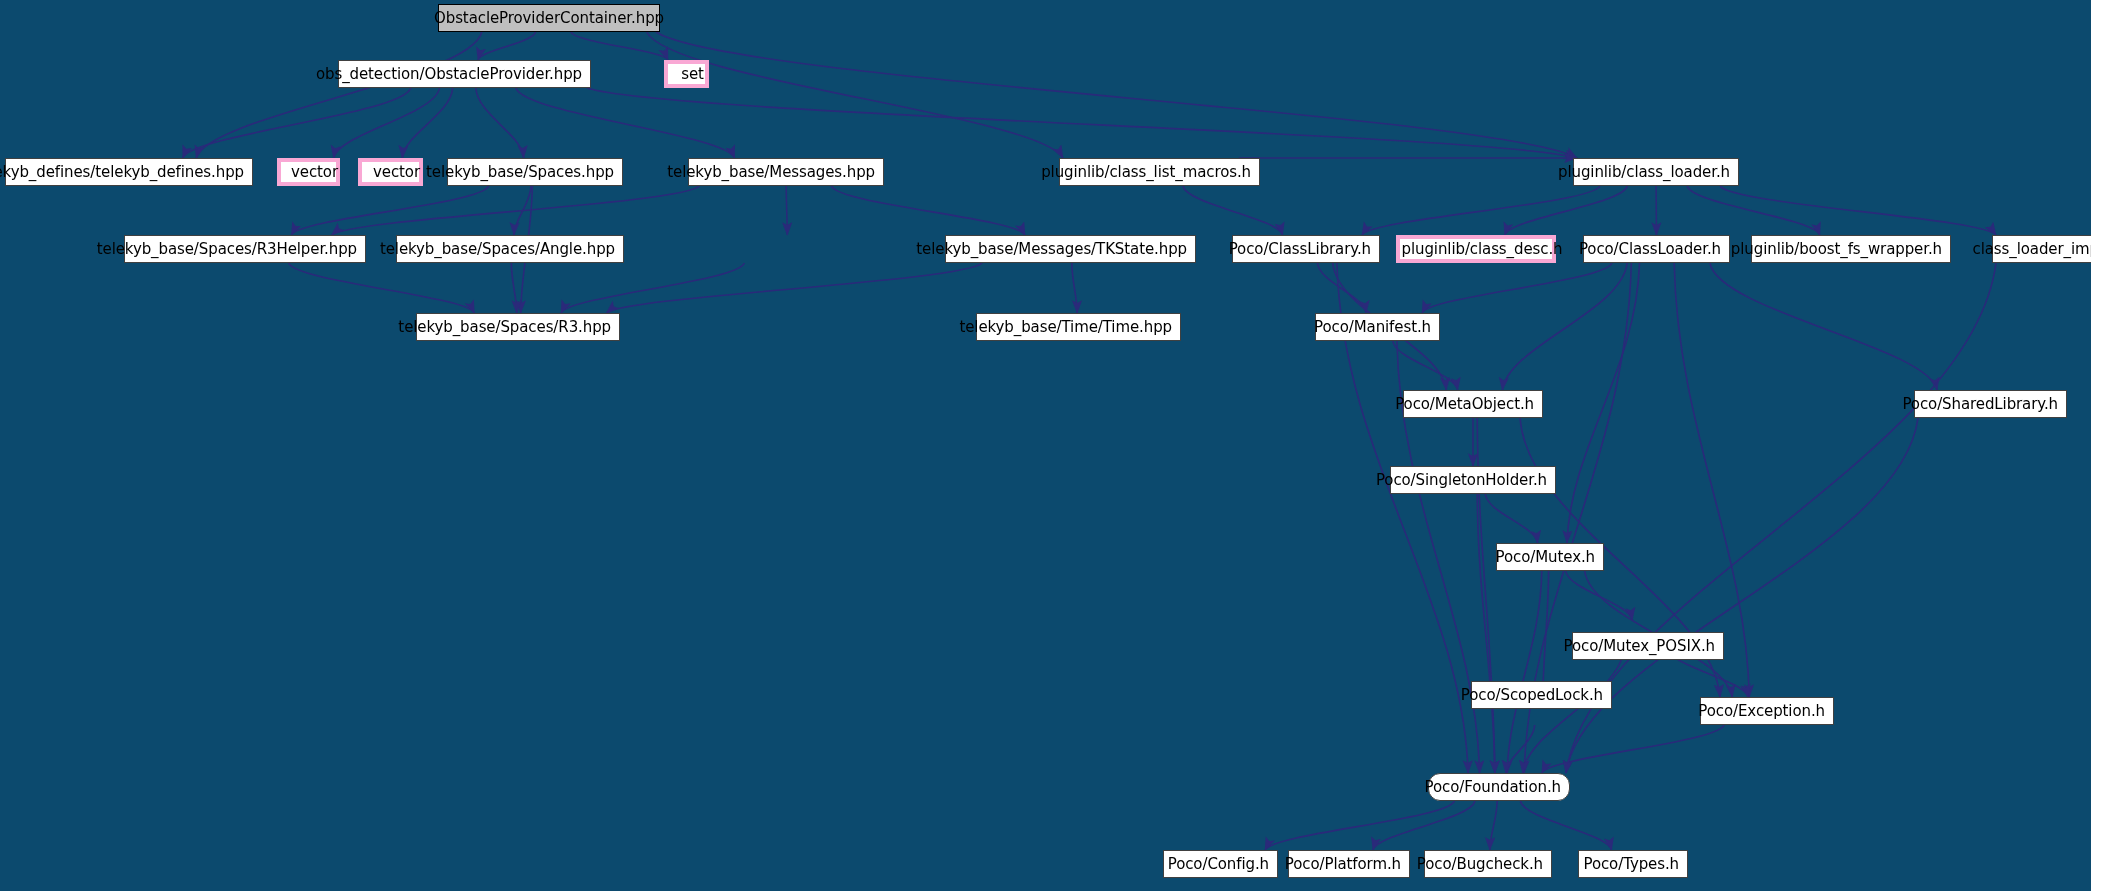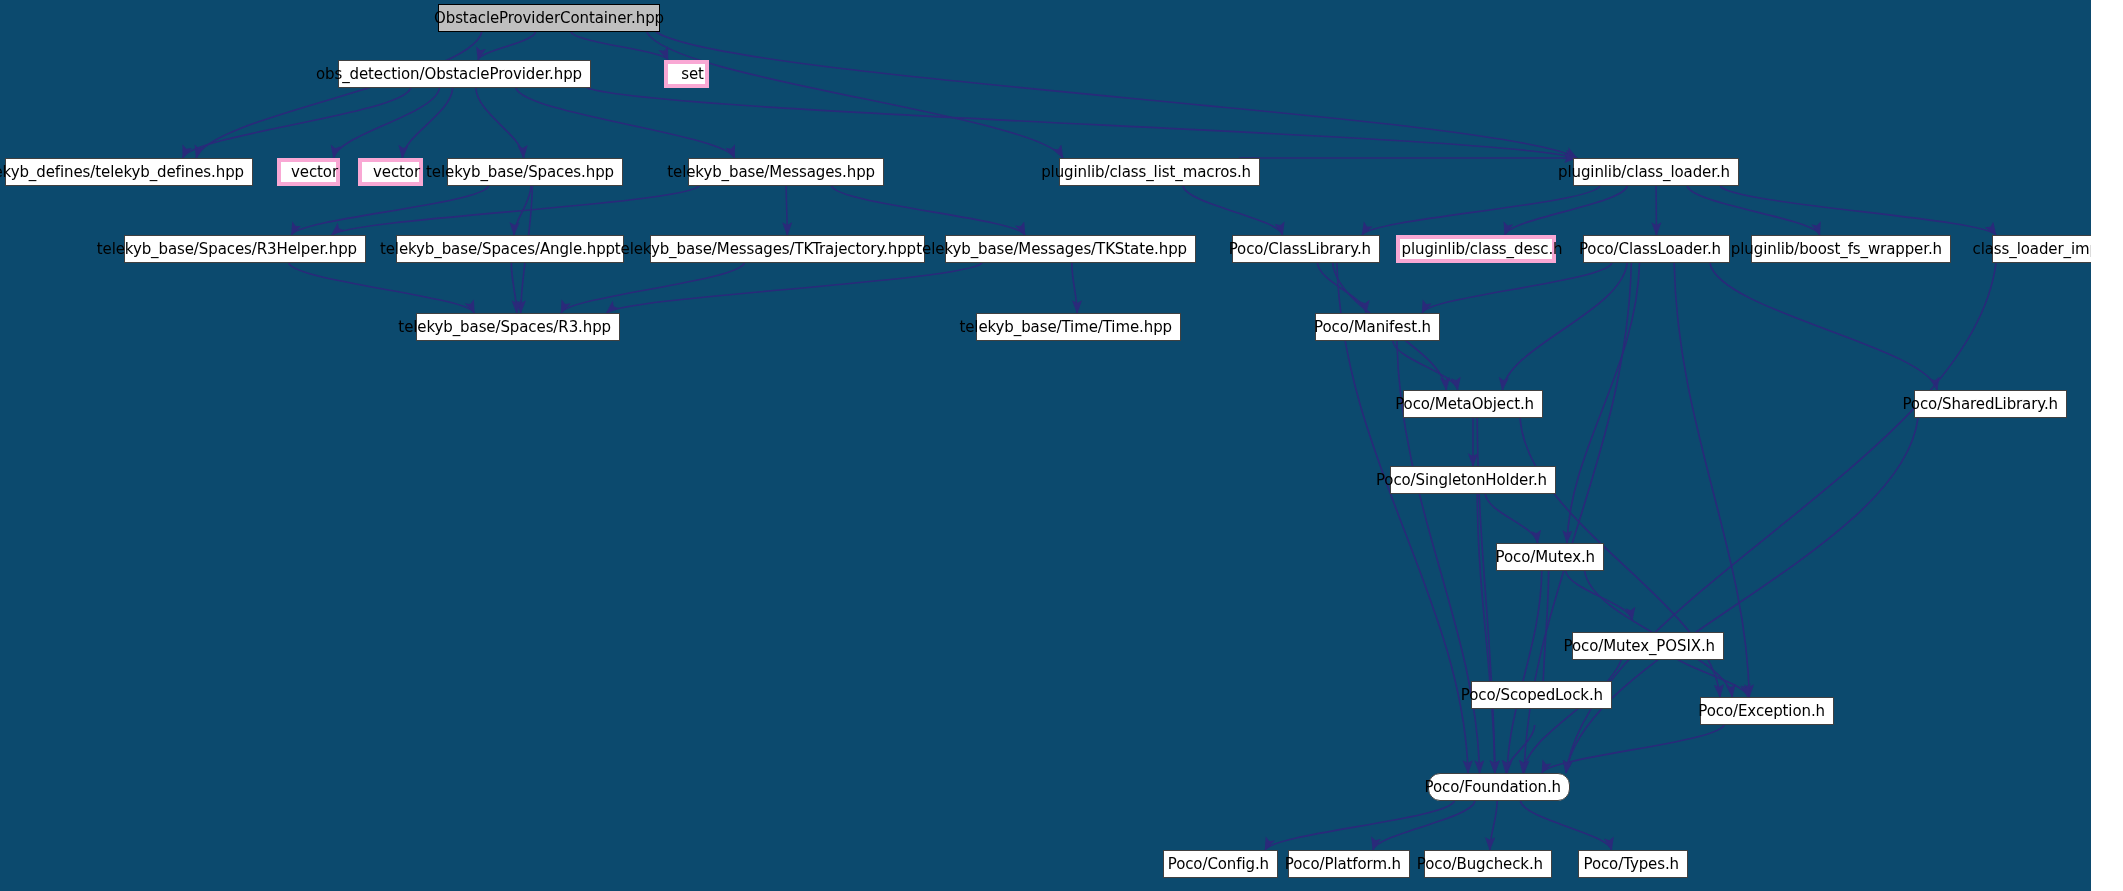--- a/index.html
+++ b/index.html
@@ -166,23 +166,20 @@
       </div>
       <div class="node solid" style="left: 1573px; top: 158px; width: 166px;">
         <span class="node-label">pluginlib/class_loader.h</span>
       </div>
       <div class="node solid" style="left: 124px; top: 235px; width: 242px;">
         <span class="node-label">telekyb_base/Spaces/R3Helper.hpp</span>
       </div>
       <div class="node solid" style="left: 396px; top: 235px; width: 228px;">
         <span class="node-label">telekyb_base/Spaces/Angle.hpp</span>
       </div>
-      <div class="node solid" style="left: 650px; top: 235px; width: 275px;">
-        <span class="node-label">telekyb_base/Messages/TKTrajectory.hpp</span>
-      </div>
       <div class="node solid" style="left: 945px; top: 235px; width: 251px;">
         <span class="node-label">telekyb_base/Messages/TKState.hpp</span>
       </div>
       <div class="node solid" style="left: 1232px; top: 235px; width: 148px;">
         <span class="node-label">Poco/ClassLibrary.h</span>
       </div>
       <div class="node faint" style="left: 1396px; top: 235px; width: 160px;">
         <span class="node-label">pluginlib/class_desc.h</span>
       </div>
       <div class="node solid" style="left: 1583px; top: 235px; width: 147px;">

